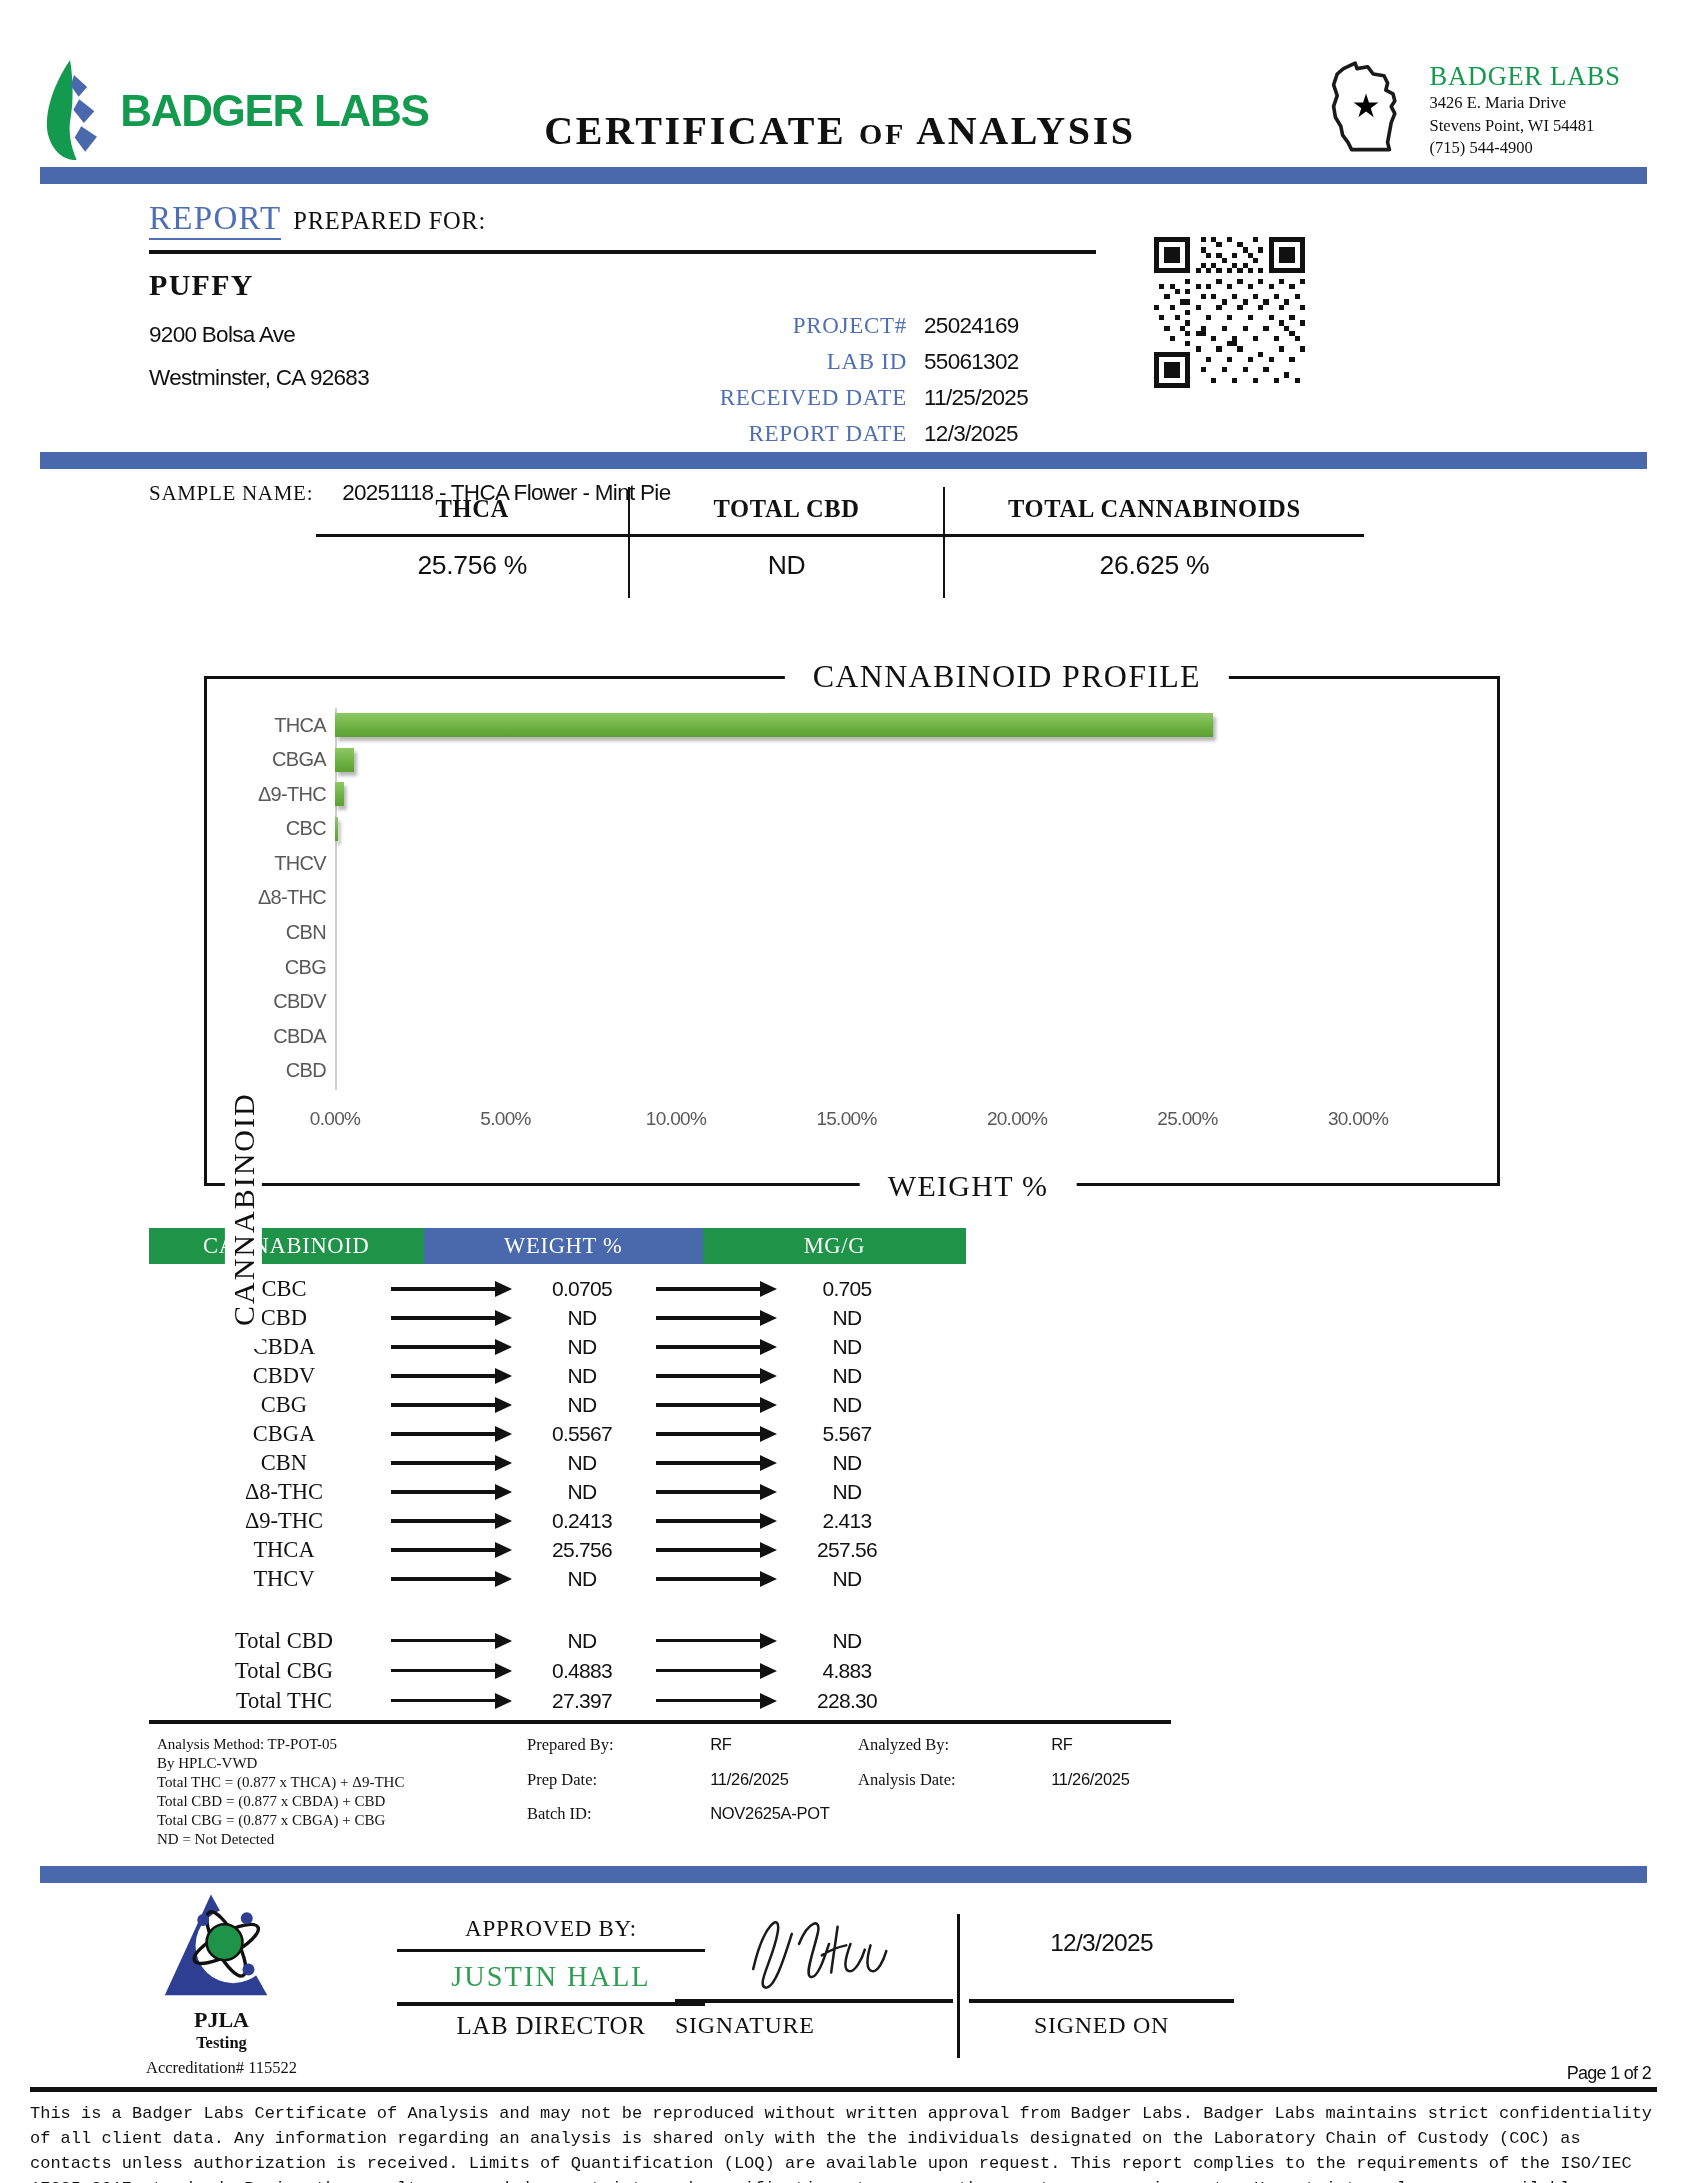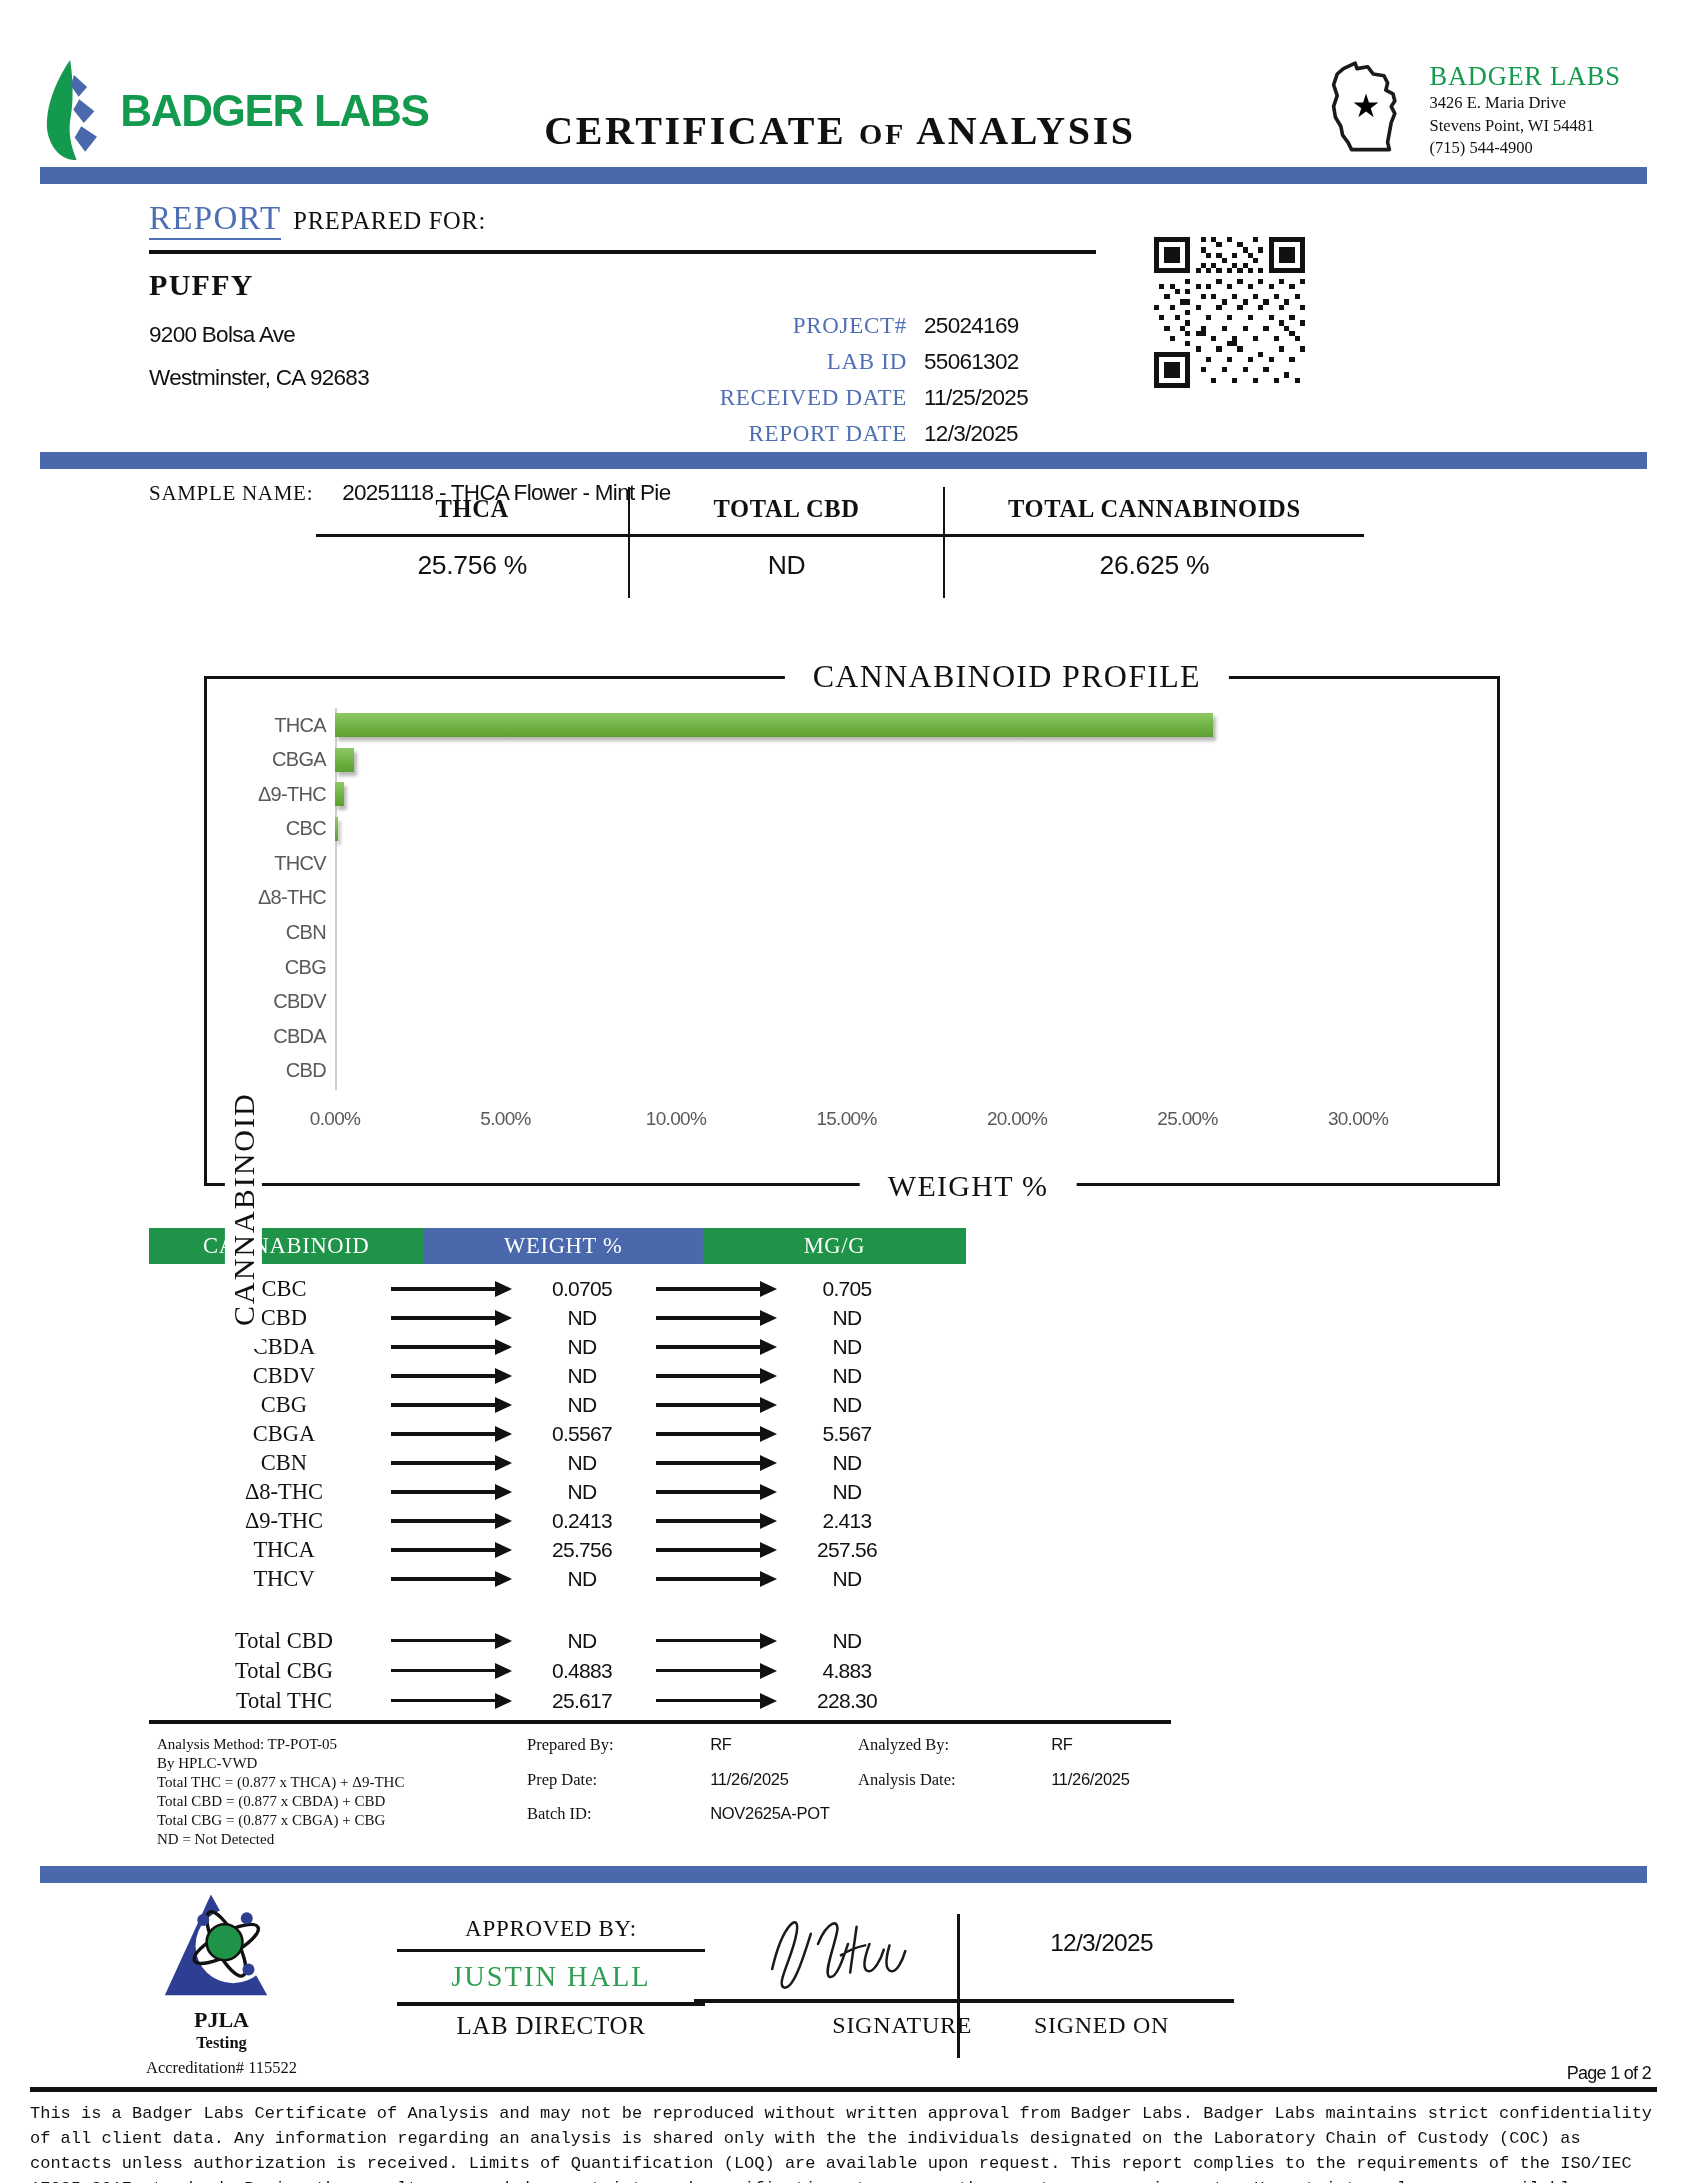--- a/index.html
+++ b/index.html
@@ -117,21 +117,21 @@
   
   #pjla-block{position:absolute;left:129px;top:1891px;width:185px;text-align:center;}
   .pjla-name{font-weight:700;font-size:22px;margin-top:2.6px;}
   .pjla-testing{font-weight:700;font-size:16.5px;}
   .pjla-accred{font-size:16.5px;margin-top:5.3px;white-space:nowrap;}
   #approved-block{position:absolute;left:397px;top:1916px;width:308px;text-align:center;}
   .approved-label{font-size:23px;letter-spacing:0.7px;}
   #approved-block .black-line{height:3.3px;margin:6.6px 0;}
   .approver-name{color:#2f9e53;font-size:28.4px;letter-spacing:2px;padding:2.6px 0;}
   .approver-title{font-size:25px;letter-spacing:0.7px;margin-top:5.3px;}
-  #sig-block{position:absolute;left:694px;top:1891px;width:278px;text-align:right;}
+  #sig-block{position:absolute;left:675px;top:1891px;width:278px;text-align:left;}
   .sig-area{height:103px;display:flex;align-items:flex-end;justify-content:center;}
   #sig-block .black-line,#signed-block .black-line{height:3.3px;margin:5.3px 0 9.3px;}
   .sig-label{font-size:24px;letter-spacing:0.7px;}
   #approval-divider{position:absolute;left:957px;top:1914px;width:2.6px;height:144px;background:var(--ink);}
   #signed-block{position:absolute;left:969px;top:1891px;width:265px;text-align:center;}
   .signed-date{height:103px;display:flex;align-items:center;justify-content:center;
                font-size:24.5px;font-family:"Liberation Sans",sans-serif;letter-spacing:-0.7px;}
   #page-label{position:absolute;right:36px;top:2063px;font-size:18px;
               font-family:"Liberation Sans",sans-serif;letter-spacing:-0.7px;}
   #footer-line{position:absolute;left:30px;right:30px;top:2087px;height:5.3px;background:var(--ink);}
@@ -408,21 +408,21 @@
         <div class="trow trow-total">
           <span class="tname">Total CBG</span>
           <span class="arrow"></span>
           <span class="tval">0.4883</span>
           <span class="arrow"></span>
           <span class="tval">4.883</span>
         </div>
         <div class="trow trow-total">
           <span class="tname">Total THC</span>
           <span class="arrow"></span>
-          <span class="tval">25.617</span>
+          <span class="tval">27.397</span>
           <span class="arrow"></span>
           <span class="tval">228.30</span>
         </div>
       </div>
   </div>
   <div id="table-endline"></div>
 
   <div id="notes">
     <div class="notes-col1">
         <div class="method-line">Analysis Method: TP-POT-05</div>

